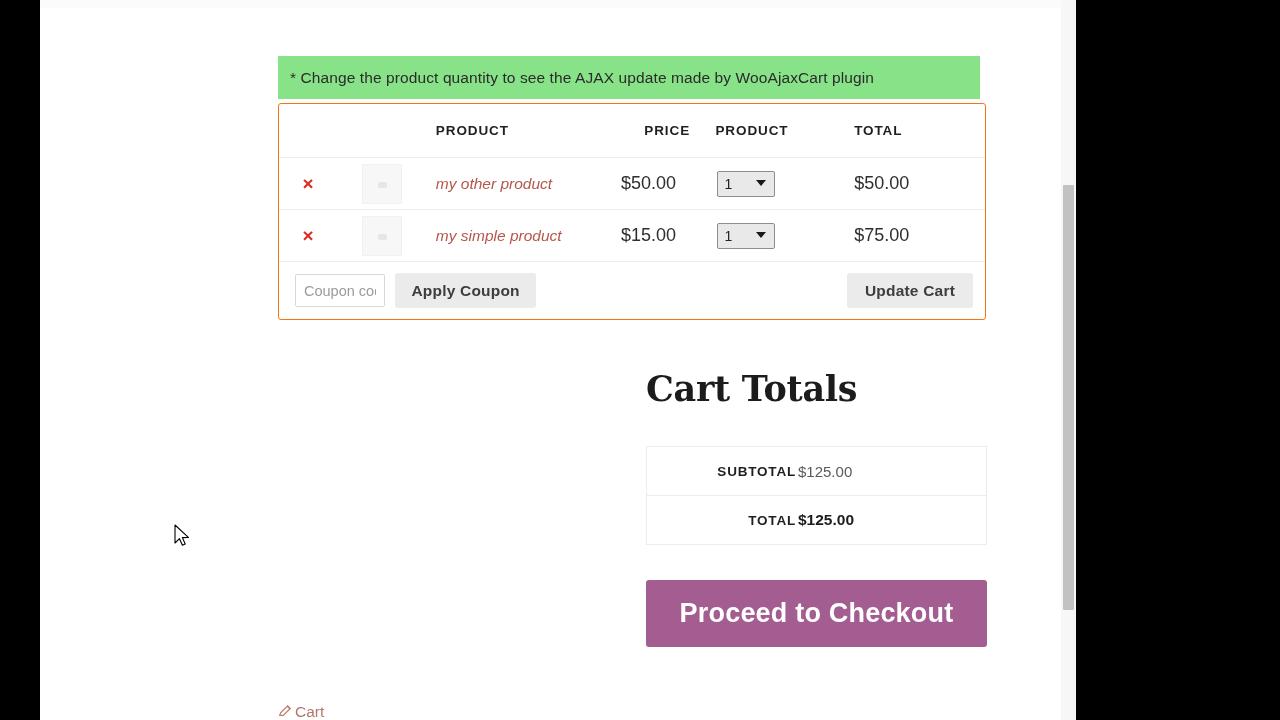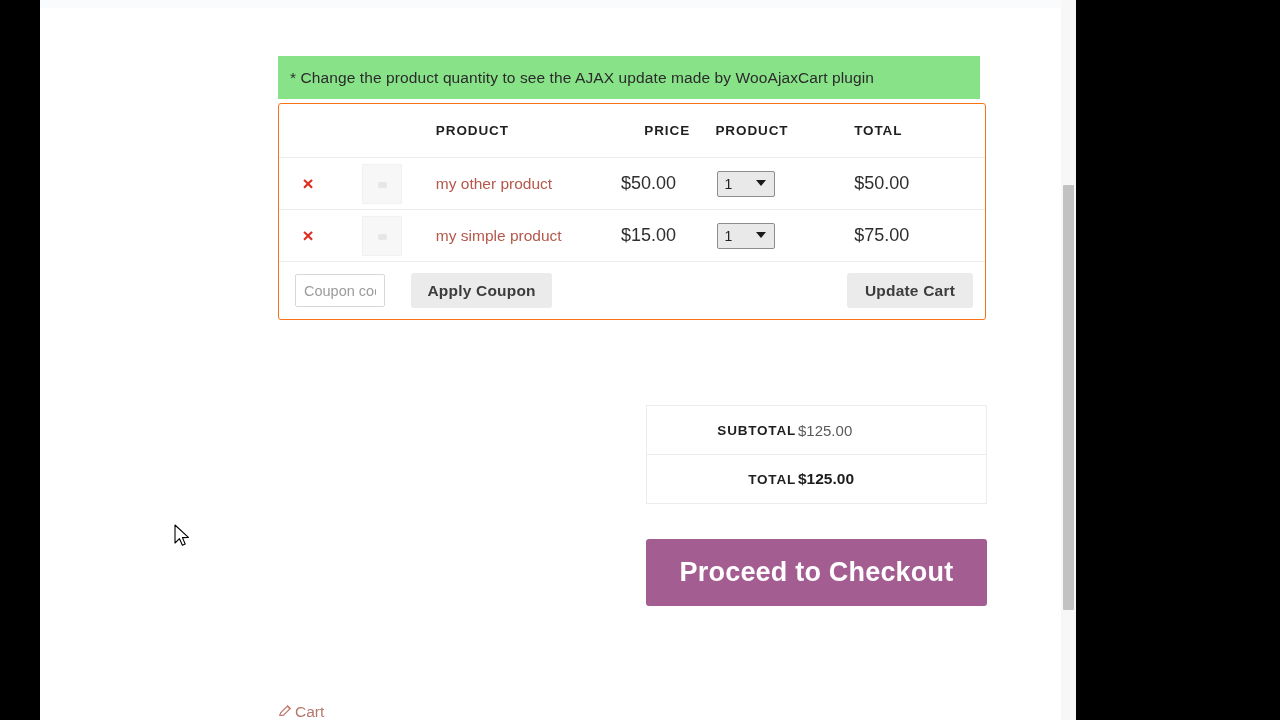--- a/index.html
+++ b/index.html
@@ -136,20 +136,21 @@
     border-radius: 2px;
   }
 
   .prod-link {
     color: #b5574a;
     font-size: 15.5px;
     text-decoration: none;
     padding-left: 10px;
     display: inline-block;
     cursor: pointer;
+    font-style: italic;
   }
 
   .money {
     font-size: 18px;
     color: #2e2e2e;
     padding-left: 4px;
     display: inline-block;
   }
   .money.total-cell { padding-left: 20px; }
 
@@ -204,21 +205,21 @@
     color: #3d3d3d;
     font-size: 15.5px;
     font-weight: bold;
     font-family: "Liberation Sans", sans-serif;
     height: 35px;
     padding: 0 16px;
     cursor: pointer;
     vertical-align: middle;
     letter-spacing: 0.2px;
   }
-  .btn-apply { margin-left: 22px; }
+  .btn-apply { margin-left: 6px; }
   .update-cell { text-align: right; padding-right: 12px !important; }
   .btn-update { padding: 0 18px; }
 
   
   .totals {
     position: absolute;
     left: 368px;   
     top: 368px;
     width: 342px;
   }
@@ -411,20 +412,21 @@
               </td>
               <td class="update-cell" colspan="2">
                 <button class="btn-grey btn-update">Update Cart</button>
               </td>
             </tr>
           </tbody>
         </table>
       </div>
 
       <div class="totals">
+        <h2>Cart Totals</h2>
         <table class="totals-table">
           <tbody>
               <tr>
             <th>SUBTOTAL</th>
             <td>$125.00</td>
           </tr>
           <tr class="total-row">
             <th>TOTAL</th>
             <td>$125.00</td>
           </tr>

